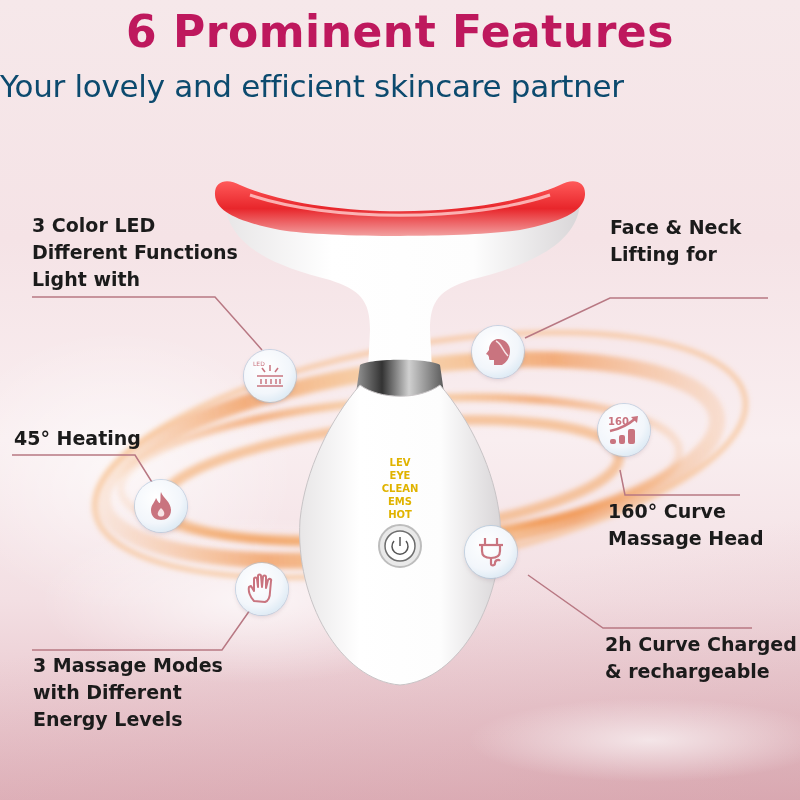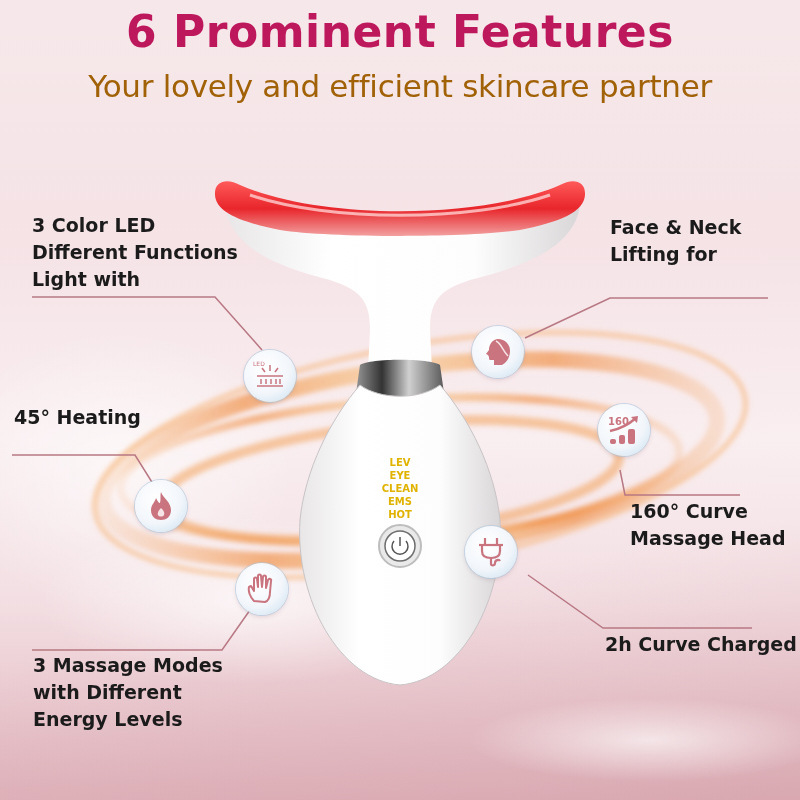--- a/index.html
+++ b/index.html
@@ -7,22 +7,22 @@
     font-family:"DejaVu Sans","Liberation Sans",sans-serif;
     background:linear-gradient(180deg,#f6e8ea 0%,#f5e3e6 30%,#f9eef0 55%,#f3dfe3 75%,#e2b7bf 100%);}
   .bg-sheen{position:absolute;left:0;top:0;width:800px;height:800px;
     background:
       radial-gradient(ellipse 300px 120px at 250px 600px, rgba(255,255,255,0.7), rgba(255,255,255,0) 70%),
       radial-gradient(ellipse 260px 60px at 650px 740px, rgba(255,255,255,0.65), rgba(255,255,255,0) 70%),
       radial-gradient(ellipse 250px 200px at 120px 470px, rgba(255,255,255,0.6), rgba(255,255,255,0) 70%),
       linear-gradient(170deg, rgba(0,0,0,0) 70%, rgba(200,140,150,0.35) 100%);}
   .title{position:absolute;left:0;top:6px;width:800px;text-align:center;
     font-size:44px;font-weight:bold;color:#be185d;letter-spacing:0.5px;}
-  .subtitle{position:absolute;left:0;top:68px;width:800px;text-align:center;
-    font-size:31px;color:#a16207;font-weight:normal;letter-spacing:-0.3px;}
+  .subtitle{position:absolute;left:0;top:68px;width:800px;
+    font-size:31px;color:#0c4a6e;font-weight:normal;letter-spacing:-0.3px;}
   .label{position:absolute;font-size:19px;line-height:27px;color:#1b1b1b;}
   .label div{white-space:nowrap;font-weight:bold;}
   svg.layer{position:absolute;left:0;top:0;}
   .bubble{position:absolute;width:52px;height:52px;border-radius:50%;
     background:radial-gradient(circle at 40% 35%, #ffffff 0%, #f2f6fb 55%, #d5e6f2 85%, #bcd7ea 100%);
     box-shadow:0 0 0 1px rgba(170,200,225,0.6), 0 2px 4px rgba(150,120,130,0.25);
     display:flex;align-items:center;justify-content:center;}
   .bubble svg{display:block;}
   .device-panel{position:absolute;font-size:10px;color:#e0b300;font-weight:bold;text-align:center;line-height:13px;margin-top:24px;}
 </style>
@@ -110,38 +110,39 @@
 </svg>
 
 <div class="title">6 Prominent Features</div>
 <div class="subtitle">Your lovely and efficient skincare partner</div>
 
 <div class="label" style="left:32px;top:212px;">
   <div>3 Color LED</div>
   <div>Different Functions</div>
   <div>Light with</div>
 </div>
-<div class="label" style="left:14px;top:404px;text-align:right;">
+<div class="label" style="left:14px;top:425px;text-align:right;">
   <div>45°  Heating</div>
 </div>
 <div class="label" style="left:33px;top:652px;">
   <div>3 Massage Modes</div>
   <div>with Different</div>
   <div>Energy Levels</div>
 </div>
 <div class="label" style="left:610px;top:214px;">
   <div>Face &amp; Neck</div>
   <div>Lifting for</div>
 </div>
-<div class="label" style="left:630px;top:498px;">
+<div class="label" style="left:608px;top:498px;">
   <div>160°  Curve</div>
   <div>Massage Head</div>
 </div>
 <div class="label" style="left:605px;top:631px;">
   <div>2h Curve Charged</div>
+  <div>&amp; rechargeable</div>
 </div>
 
 <div class="bubble" style="left:244px;top:350px;">
   <svg width="40" height="36" viewBox="0 0 40 36">
     <text x="3" y="8" font-size="6" fill="#c9747f" font-family="DejaVu Sans, sans-serif">LED</text>
     <g stroke="#c9747f" stroke-width="1.5">
       <line x1="12" y1="10" x2="15" y2="14"></line>
         <line x1="20" y1="7" x2="20" y2="13"></line>
         <line x1="28" y1="10" x2="25" y2="14"></line>
       <line x1="7" y1="18" x2="33" y2="18"></line>

